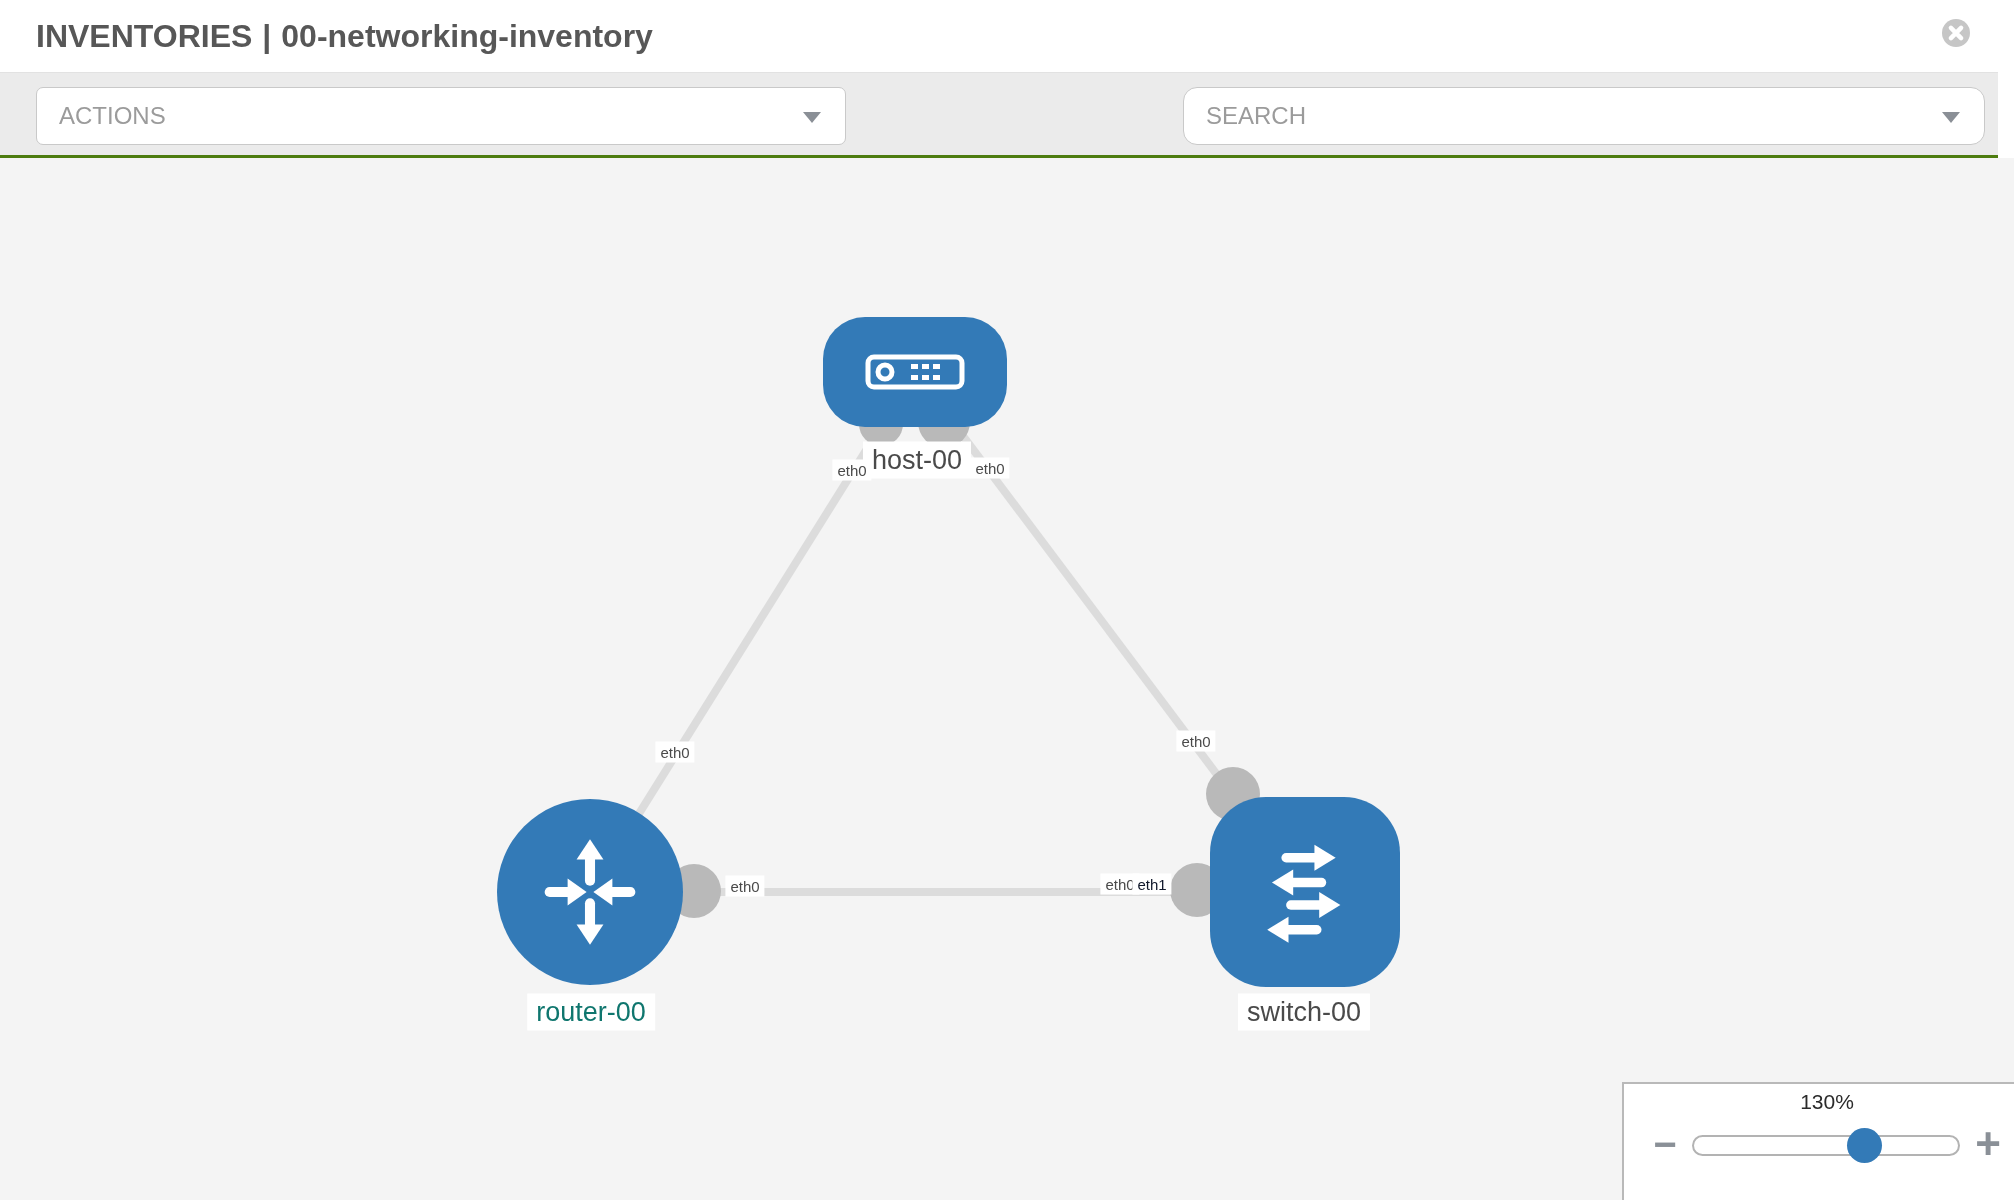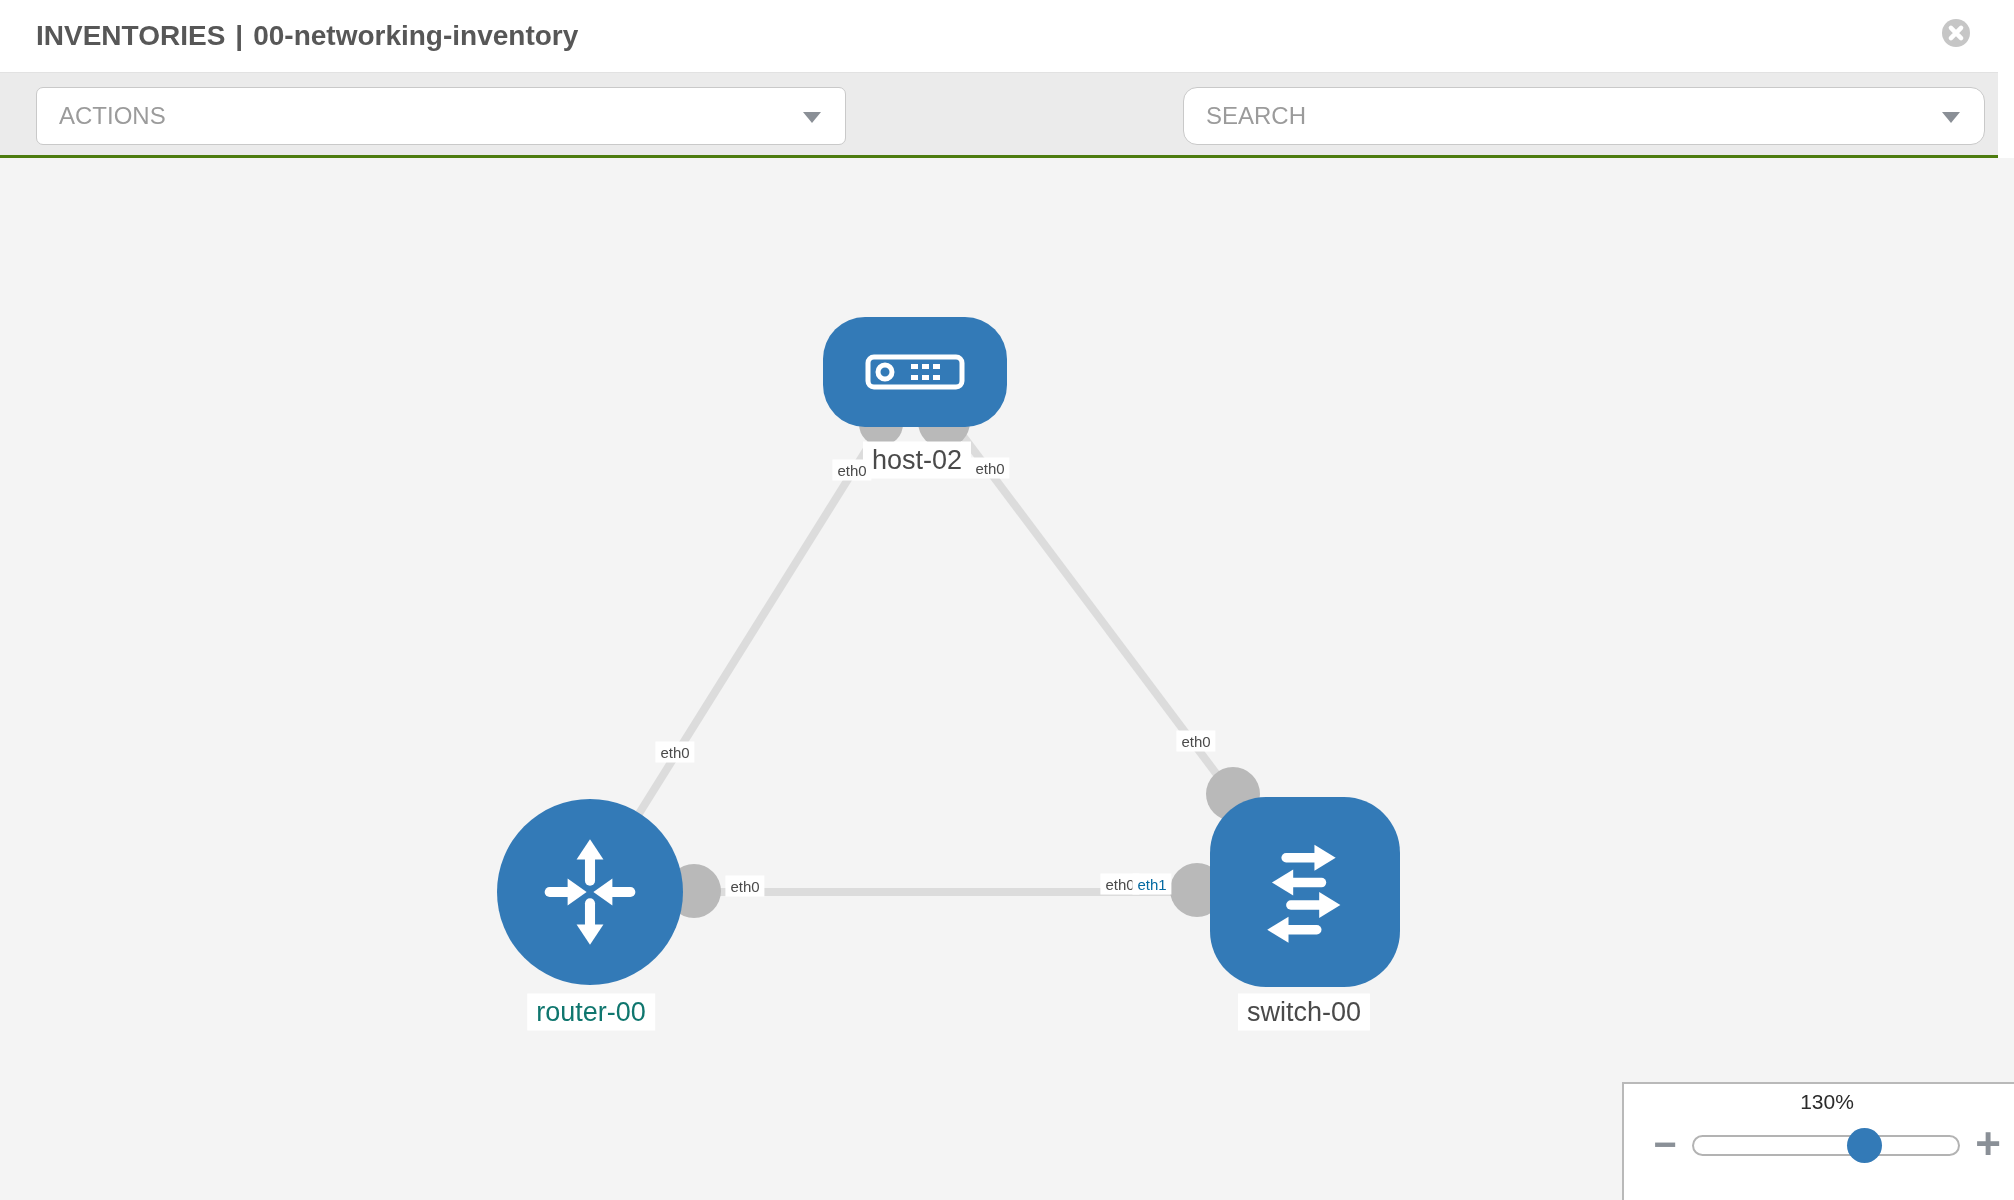--- a/index.html
+++ b/index.html
@@ -1,20 +1,20 @@
 <!DOCTYPE html>
 <html><head>
 <meta charset="utf-8">
 <style>
   html,body{margin:0;padding:0;background:#fff;}
   .app{position:relative;width:2014px;height:1200px;background:#fff;overflow:hidden;
        font-family:"Liberation Sans",sans-serif;}
   
   .header{position:absolute;top:0;left:0;right:0;height:72px;background:#fff;}
-  .title{position:absolute;left:36px;top:0;line-height:72px;font-size:28px;font-weight:700;color:#575757;}
+  .title{position:absolute;left:36px;top:0;line-height:72px;font-size:32px;font-weight:700;color:#575757;}
   .title .sep{margin:0 10px;}
   .close-btn{position:absolute;right:44px;top:19px;width:28px;height:28px;cursor:pointer;}
   
   .toolbar{position:absolute;top:72px;left:0;right:16px;height:86px;background:#ebebeb;
            border-top:1px solid #e2e2e2;border-bottom:3px solid #4d7c0f;box-sizing:border-box;}
   .select{position:absolute;top:14px;height:58px;background:#fff;border:1px solid #c9c9c9;border-radius:7px;
           box-sizing:border-box;color:#9b9b9b;font-size:24px;line-height:56px;padding-left:22px;cursor:pointer;}
   .select .caret{position:absolute;right:24px;top:24px;width:0;height:0;
           border-left:9px solid transparent;border-right:9px solid transparent;border-top:11px solid #8a8f96;}
   #actions-select{left:36px;width:810px;}
@@ -111,21 +111,21 @@
             <g fill="#fff">
               <rect x="46" y="10" width="7" height="5"></rect>
               <rect x="57" y="10" width="7" height="5"></rect>
               <rect x="68" y="10" width="7" height="5"></rect>
               <rect x="46" y="21" width="7" height="5"></rect>
               <rect x="57" y="21" width="7" height="5"></rect>
               <rect x="68" y="21" width="7" height="5"></rect>
             </g>
           </svg>
         </div>
-        <div class="node-label" style="left: 917px; top: 460px; color: rgb(74, 74, 74);">host-02</div>
+        <div class="node-label" style="left: 917px; top: 460px; color: rgb(74, 74, 74);">host-00</div>
         <div class="node circle" style="left: 497px; top: 799px; width: 186px; height: 186px; background: rgb(51, 122, 183);">
           <svg viewBox="0 0 100 100" width="112" height="112">
             <g stroke="#fff" stroke-width="9" stroke-linecap="round">
               <line x1="50" y1="40" x2="50" y2="18"></line>
               <line x1="50" y1="60" x2="50" y2="82"></line>
               <line x1="14" y1="50" x2="32" y2="50"></line>
               <line x1="86" y1="50" x2="68" y2="50"></line>
             </g>
             <g fill="#fff">
               <polygon points="50,3 38,21 62,21"></polygon>
@@ -152,21 +152,21 @@
             </g>
           </svg>
         </div>
         <div class="node-label" style="left: 1304px; top: 1012px; color: rgb(74, 74, 74);">switch-00</div>
         <div class="iface-label" style="left: 852px; top: 470px; color: rgb(74, 74, 74);">eth0</div>
         <div class="iface-label" style="left: 675px; top: 752px; color: rgb(74, 74, 74);">eth0</div>
         <div class="iface-label" style="left: 990px; top: 468px; color: rgb(74, 74, 74);">eth0</div>
         <div class="iface-label" style="left: 1196px; top: 741px; color: rgb(74, 74, 74);">eth0</div>
         <div class="iface-label" style="left: 745px; top: 886px; color: rgb(74, 74, 74);">eth0</div>
         <div class="iface-label" style="left: 1120px; top: 884px; color: rgb(74, 74, 74);">eth0</div>
-        <div class="iface-label" style="left: 1152px; top: 884px; color: #0369a1;">eth1</div>
+        <div class="iface-label" style="left: 1152px; top: 884px; color: #0f172a;">eth1</div>
       </div>
   </div>
 
   <div class="zoom-panel">
     <div class="zoom-value">130%</div>
     <div class="zoom-minus">−</div>
     <div class="slider-track"></div>
     <div class="slider-thumb" id="zoom-thumb" style="background: rgb(51, 122, 183); left: 223.36px;"></div>
     <div class="zoom-plus">+</div>
   </div>

